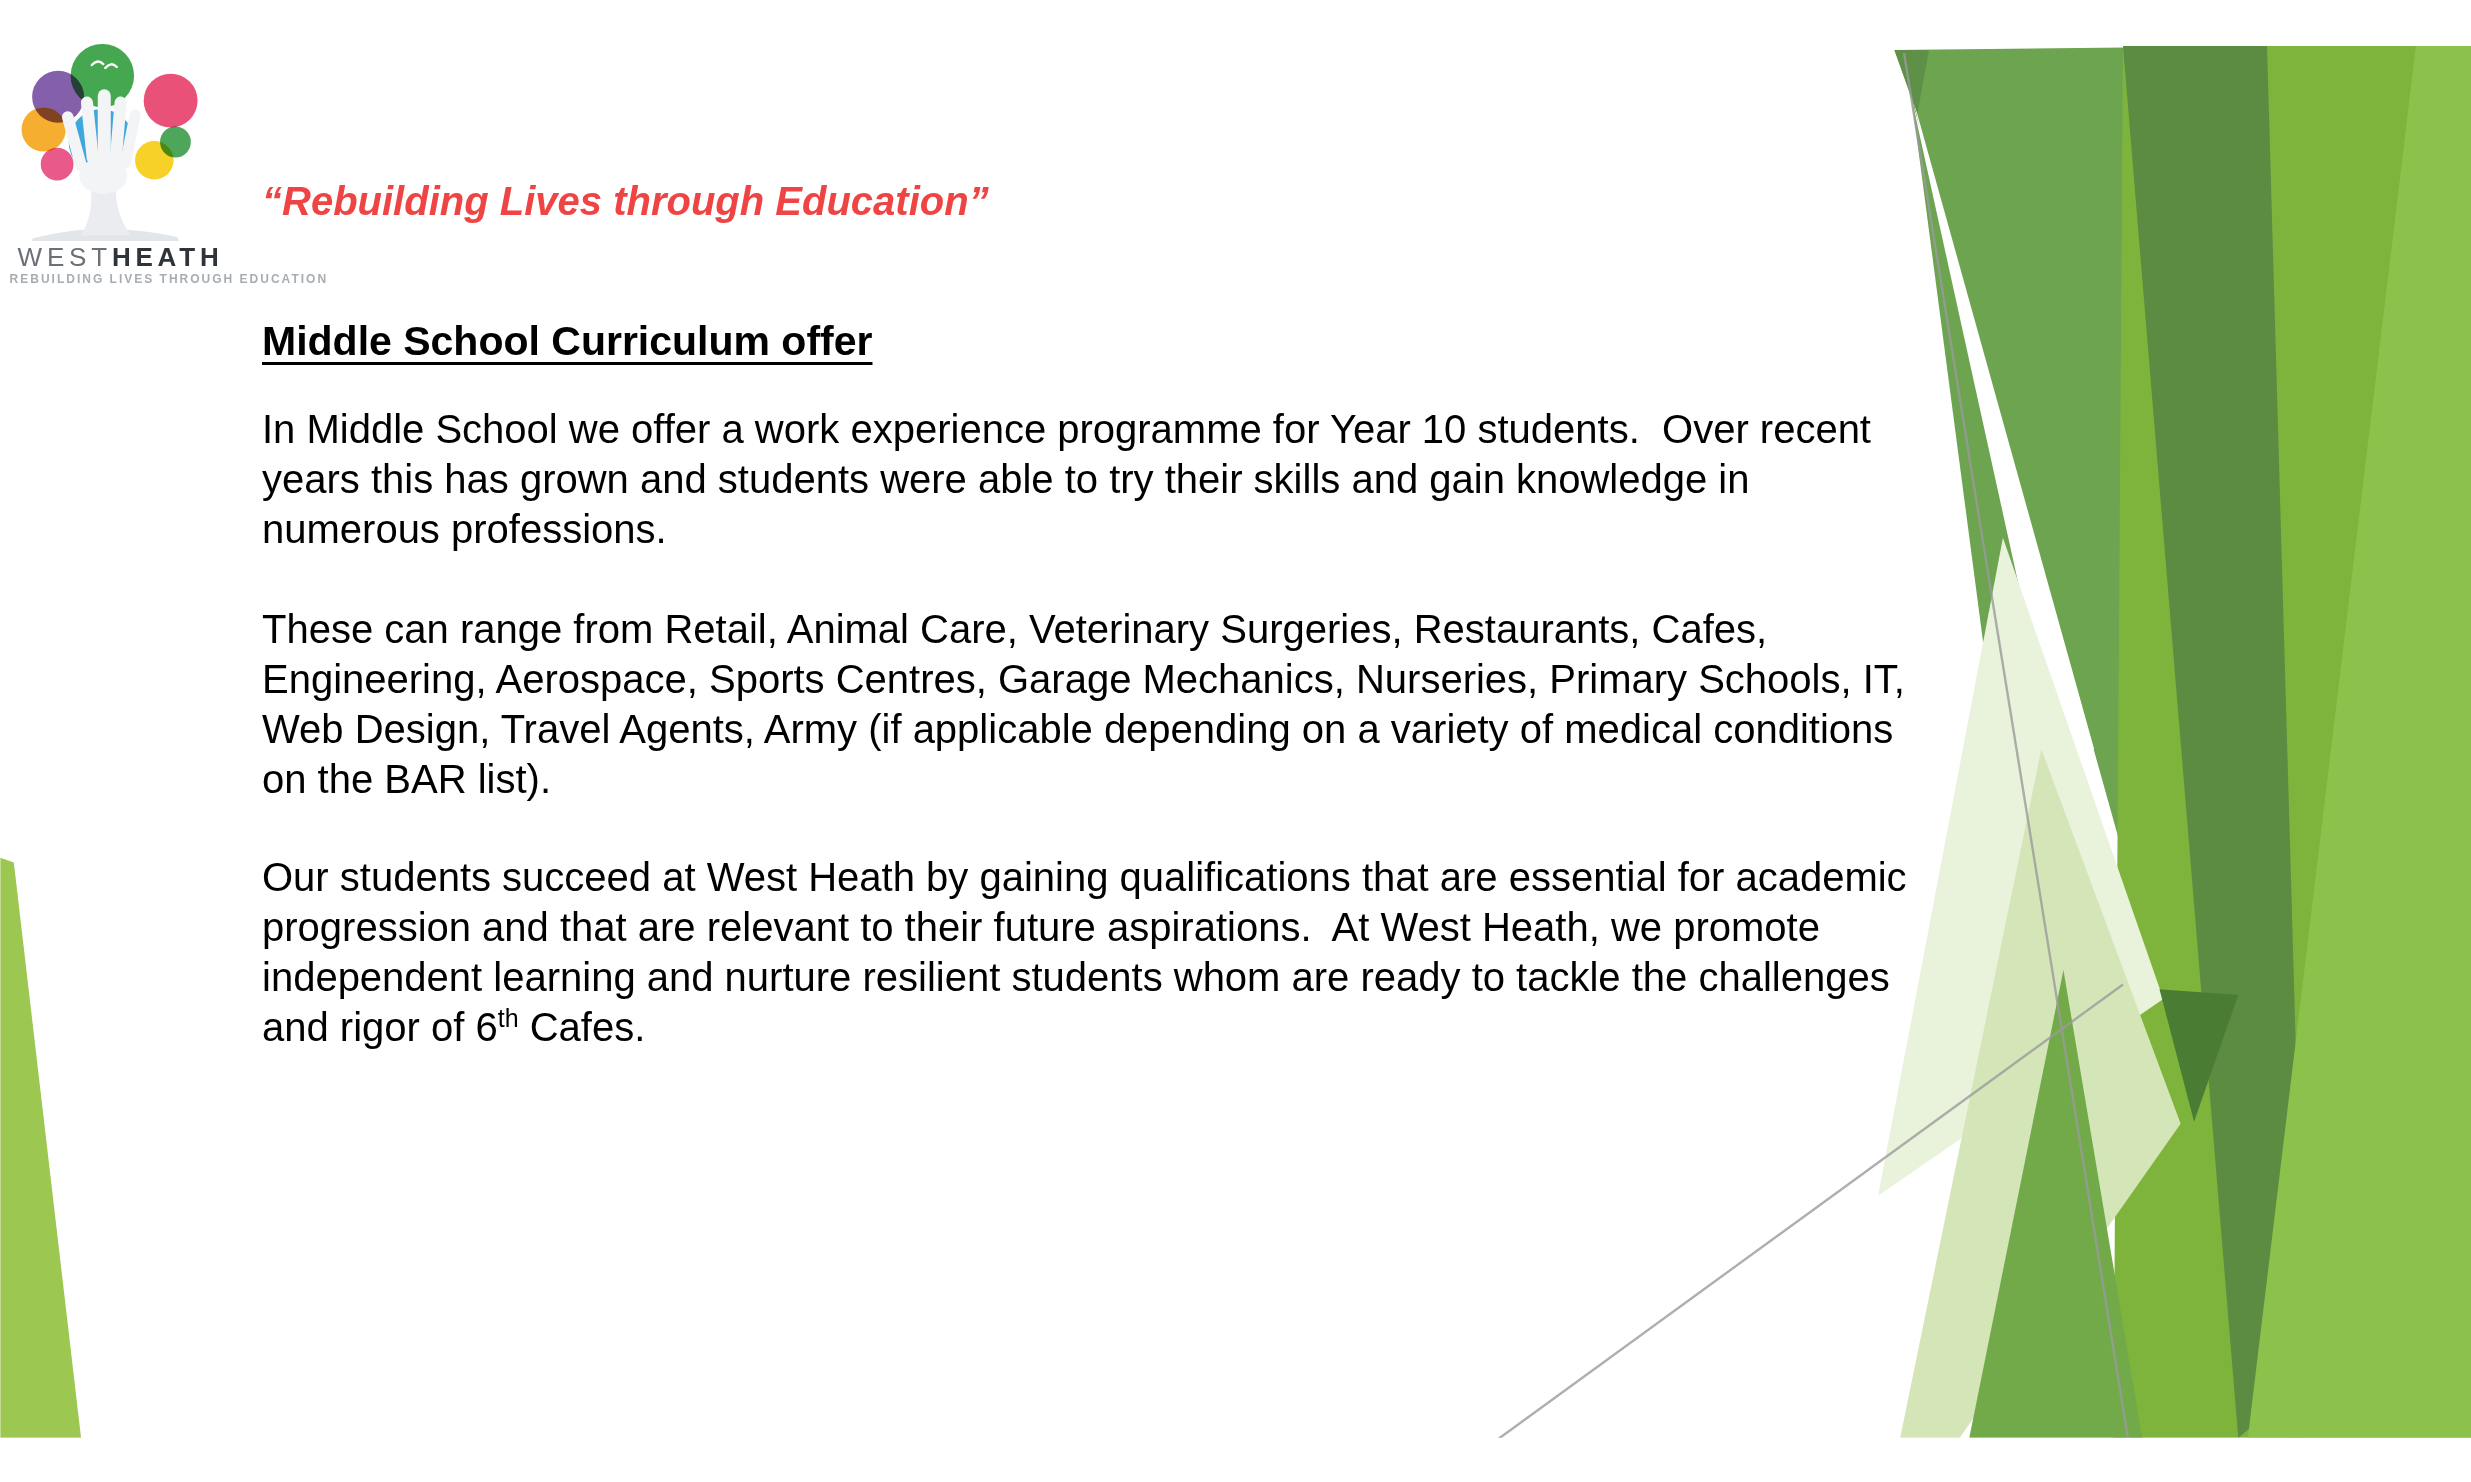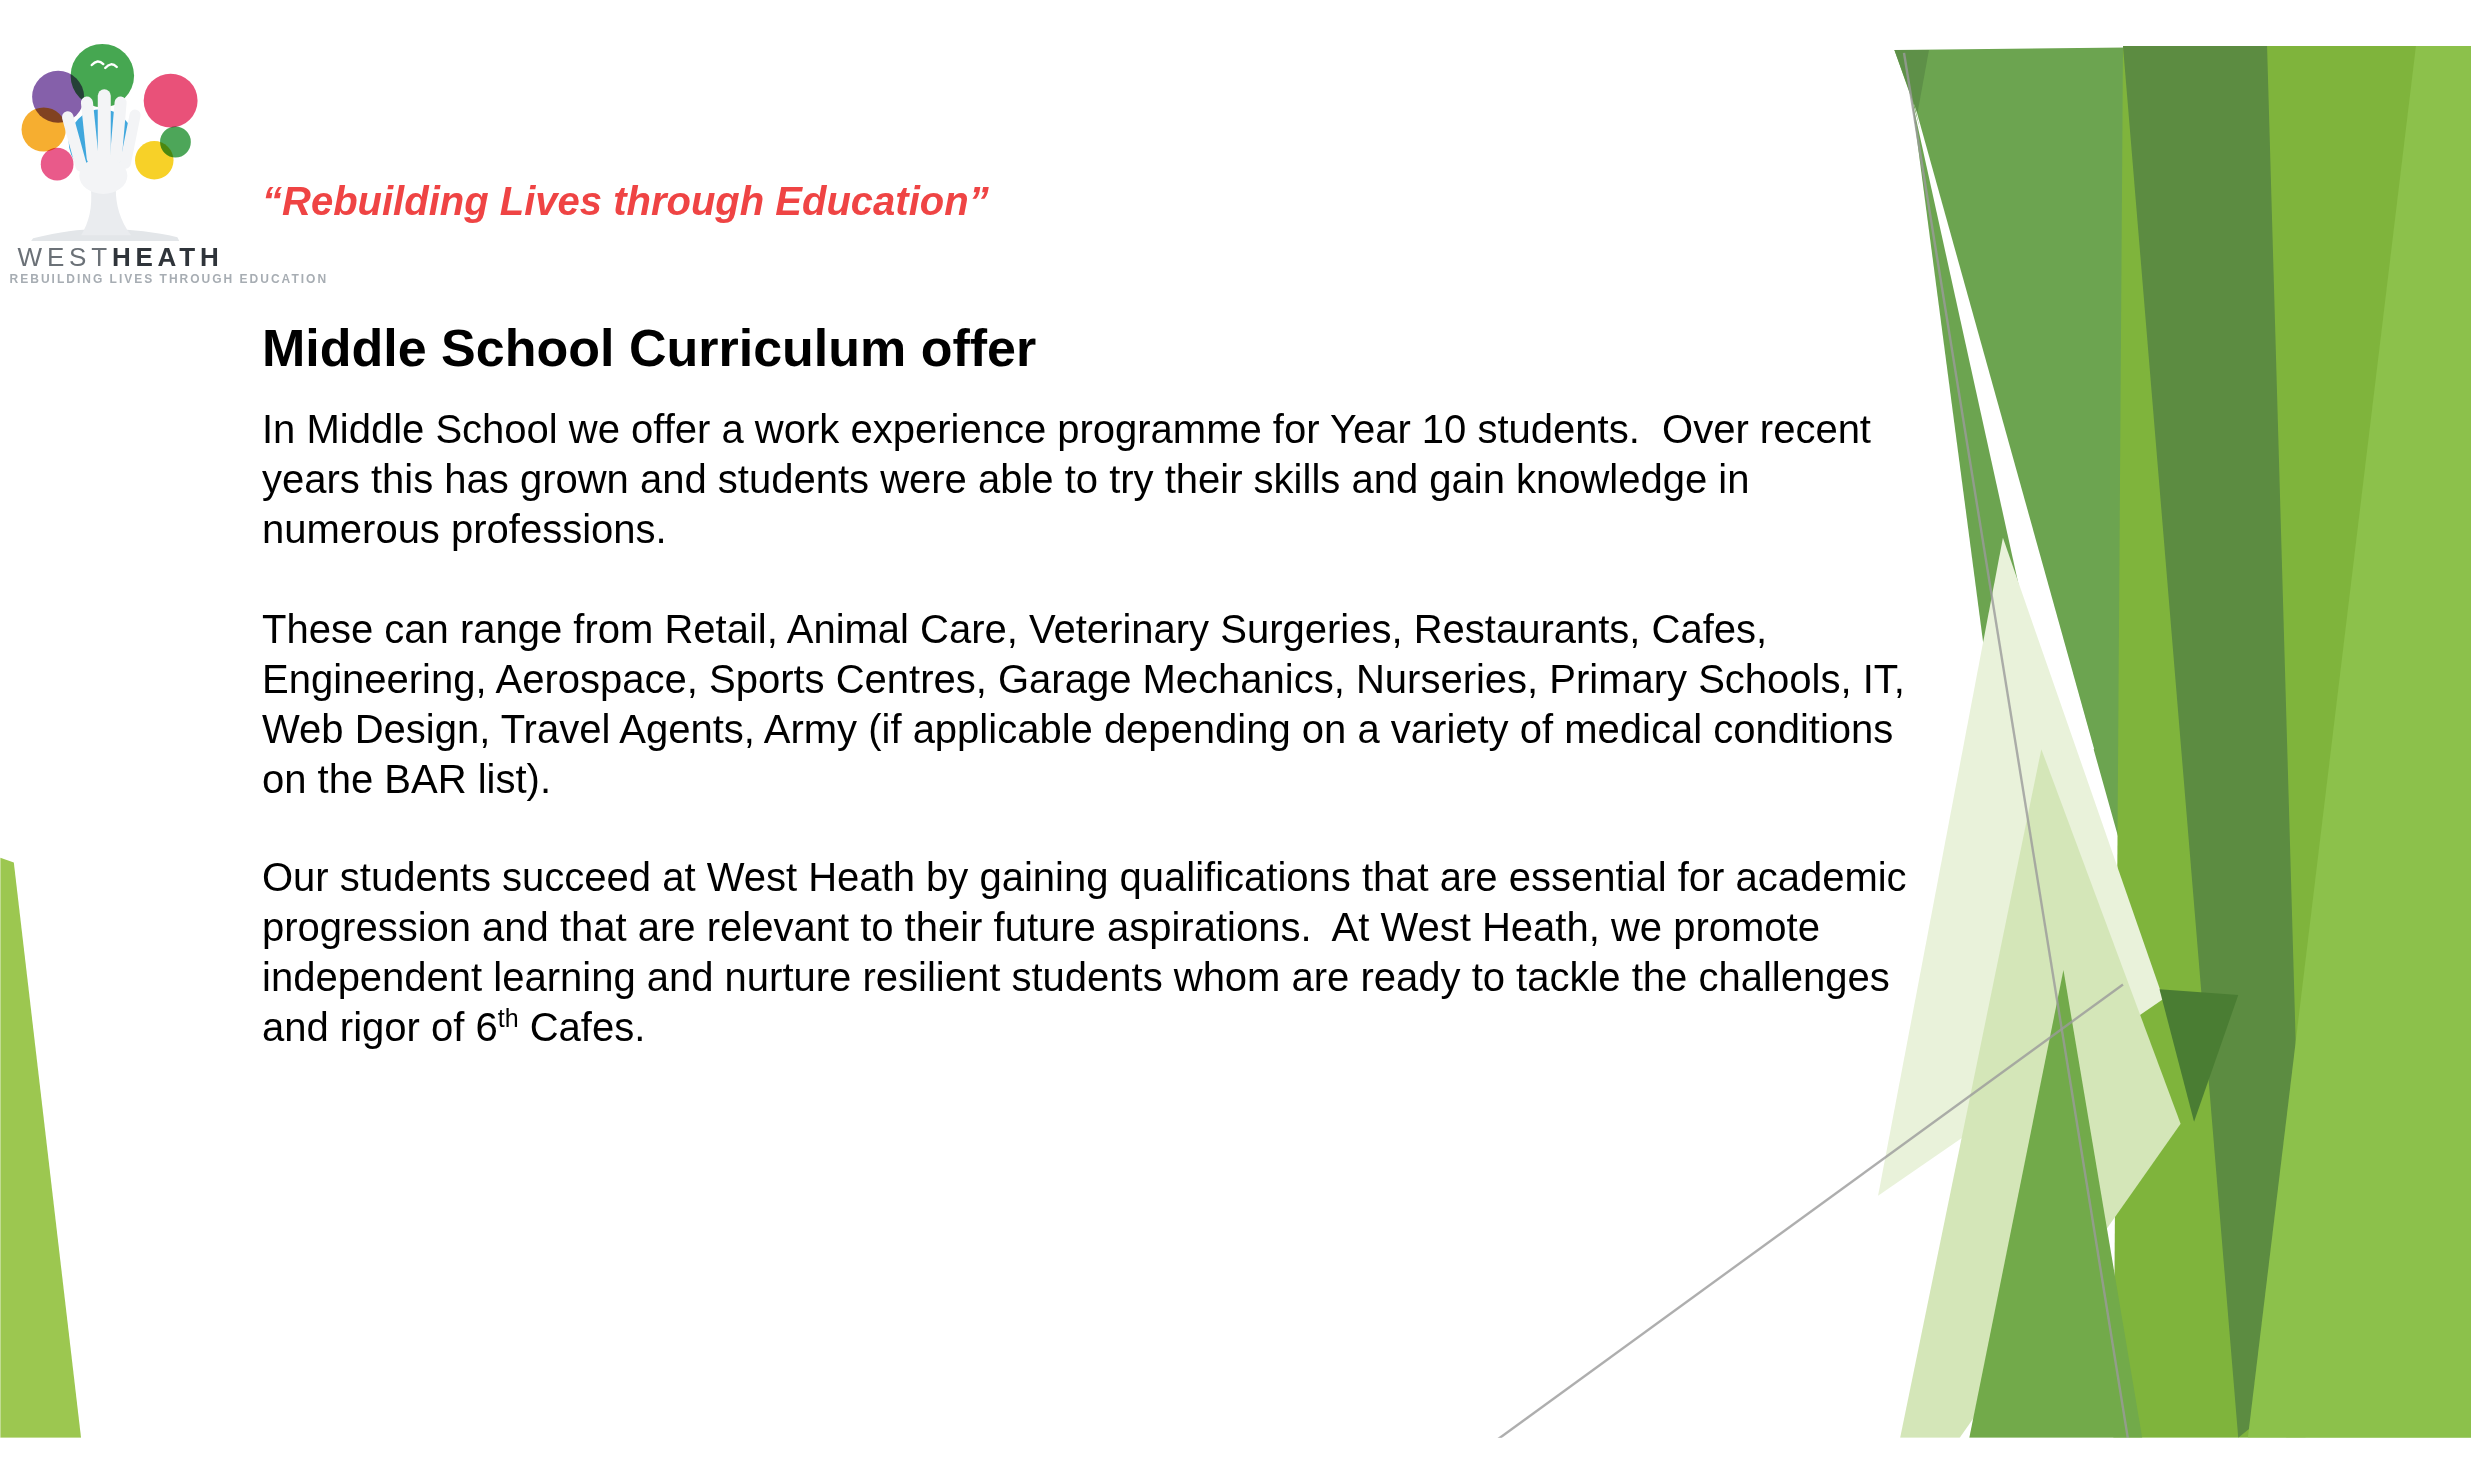--- a/index.html
+++ b/index.html
@@ -25,22 +25,22 @@
     text-align:center;font-size:12px;letter-spacing:2px;color:#a7adb3;
     font-weight:700;white-space:nowrap;
   }
   .tagline{
     position:absolute;left:262px;top:179px;
     font-style:italic;font-weight:600;font-size:40px;color:#ef4444;
     white-space:nowrap;
   }
   .heading{
     position:absolute;left:262px;top:318px;
-    font-weight:700;font-size:52px;color:#000;
-    text-decoration-thickness:2.9px;text-underline-offset:6.7px;
+    font-weight:700;font-size:41px;color:#000;
+    text-decoration:underline;text-decoration-thickness:2.9px;text-underline-offset:6.7px;
     white-space:nowrap;margin:0;
   }
   .para{
     position:absolute;left:262px;width:1652px;
     font-size:40px;line-height:50px;color:#000000;
     white-space:pre-wrap;margin:0;
   }
   .p1{top:404px;}
   .p2{top:604px;}
   .p3{top:852px;}

